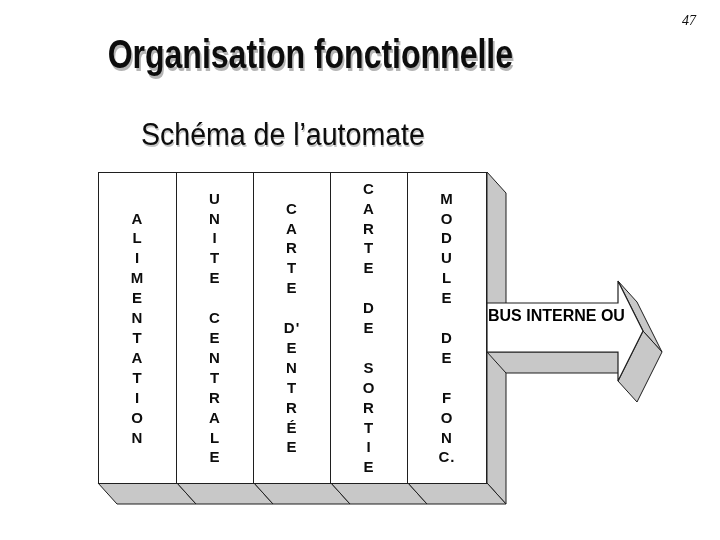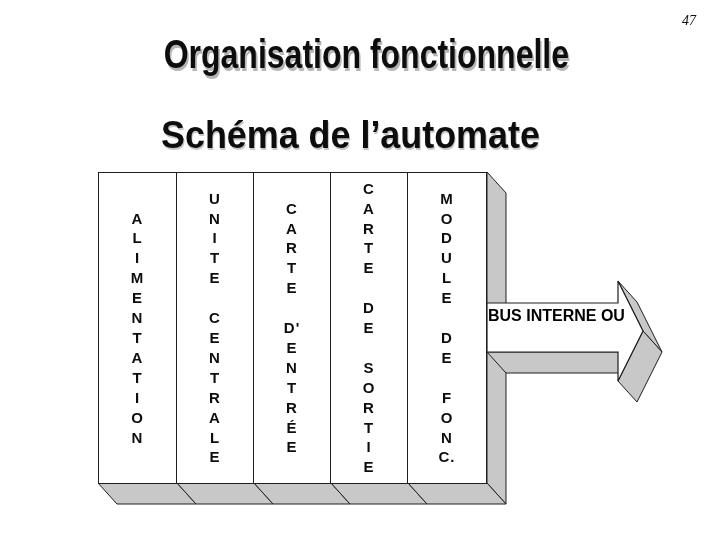--- a/index.html
+++ b/index.html
@@ -14,29 +14,29 @@
     font-family:"Liberation Sans",sans-serif;
   }
   .slide{position:relative;width:720px;height:540px;background:#ffffff;}
 
   .page-number{
     position:absolute;top:13px;right:24px;
     font-family:"Liberation Serif",serif;font-style:italic;
     font-size:14px;color:#111;
   }
   .title{
-    position:absolute;top:30px;left:0;width:620px;text-align:right;
+    position:absolute;top:30px;left:0;width:620px;text-align:center;
     font-size:40px;line-height:48px;font-weight:700;color:var(--ink);
     text-shadow:2px 3px 0 var(--shadow);
     white-space:nowrap;
   }
   .title .squeeze{display:inline-block;transform:scaleX(.80);transform-origin:center top;}
   .subtitle{
-    position:absolute;top:117px;left:161px;
-    font-size:39px;line-height:36px;font-weight:700;color:var(--ink);
+    position:absolute;top:117px;left:141px;
+    font-size:31px;line-height:36px;font-weight:400;color:var(--ink);
     text-shadow:1px 2px 0 #c6c6c6;
     white-space:nowrap;
   }
   .subtitle .squeeze{display:inline-block;transform:scaleX(.92);transform-origin:left top;}
 
   svg.diagram{position:absolute;left:0;top:0;width:720px;height:540px;}
   .face{fill:var(--gray);stroke:var(--outline);stroke-width:1;stroke-linejoin:miter;}
   .front{fill:#ffffff;stroke:var(--outline);stroke-width:1.2;stroke-linejoin:miter;}
 
   .panel{

